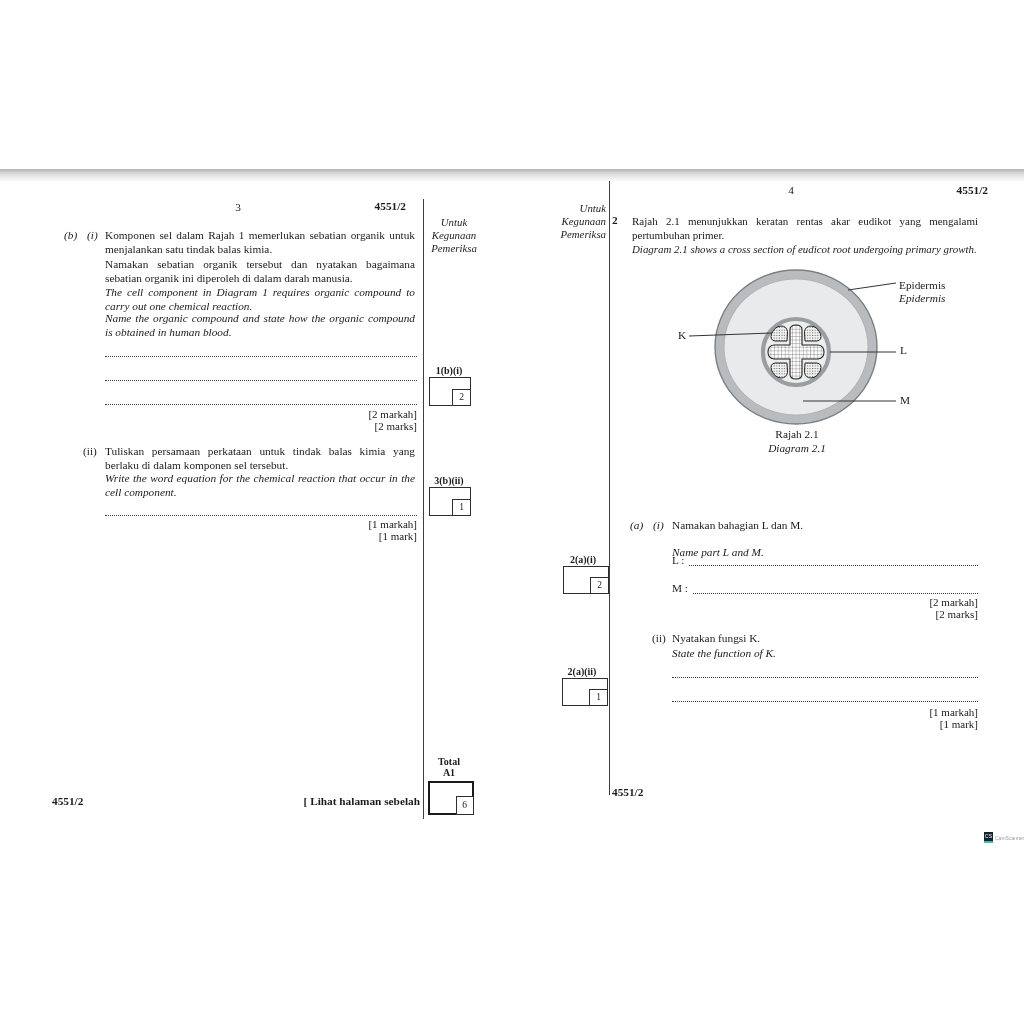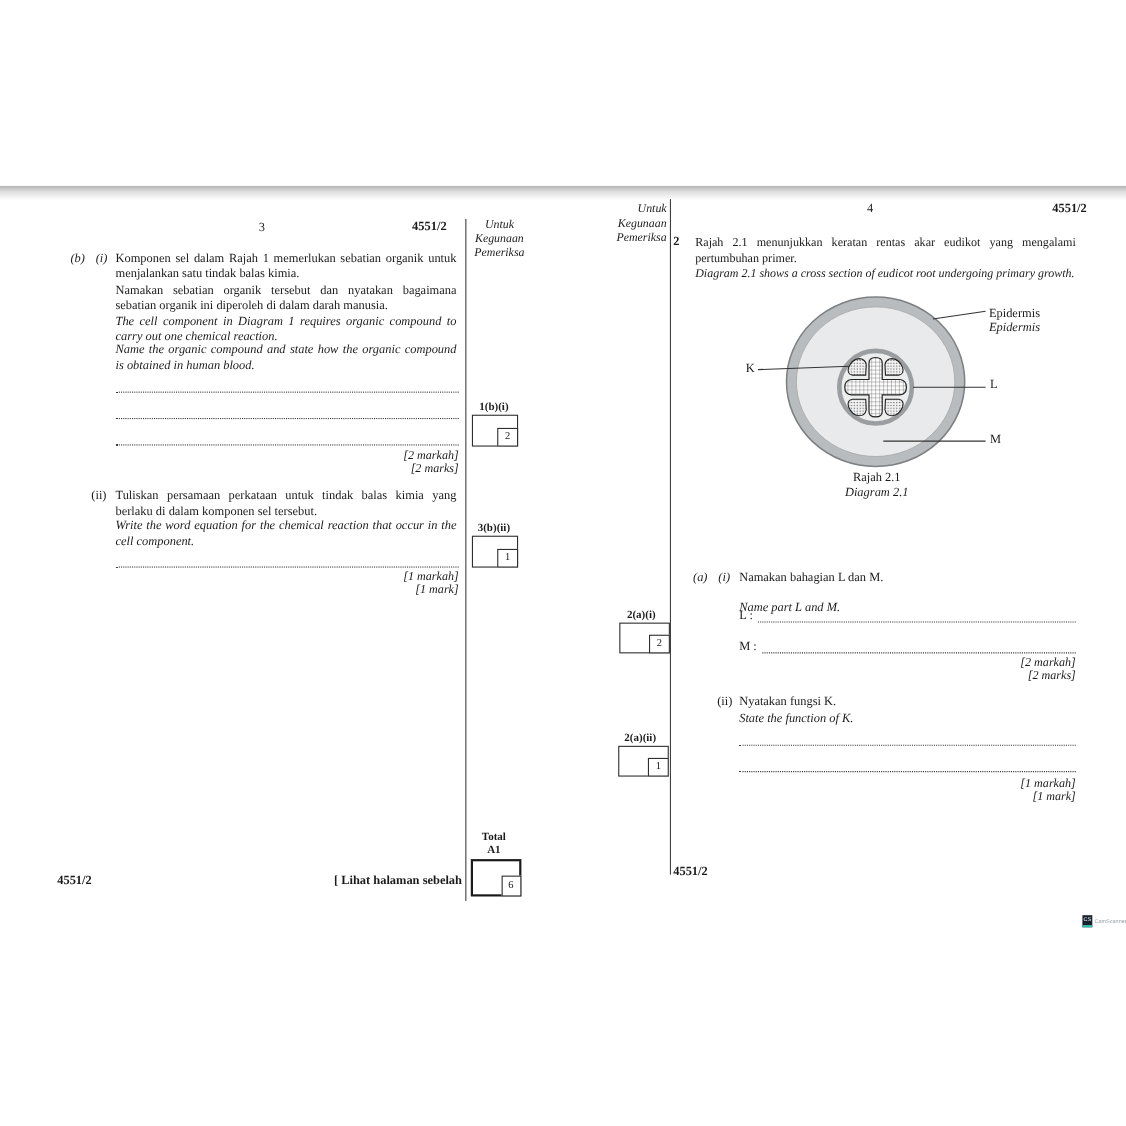--- a/index.html
+++ b/index.html
@@ -12,31 +12,31 @@
   .b{font-weight:bold;}
   .ctr{text-align:center;}
   .rt{text-align:right;}
   .nowrap{white-space:nowrap;}
   .vline{width:0;border-left:1.6px solid #3f3f3f;}
   .shadow-band{left:0;top:169px;width:1024px;height:13px;
                background:linear-gradient(180deg,#b4b4b4 0%,#dedede 40%,#ffffff 100%);}
   .dotline{border-bottom:1.6px dotted #3a3a3a;height:8px;}
   .ansline{display:flex;align-items:flex-end;font-size:11.3px;}
   .ansline .dots{flex:1;border-bottom:1.6px dotted #3a3a3a;margin-left:5px;height:12px;}
-  .marks{font-size:11px;line-height:12.5px;font-style:italic;text-align:right;}
+  .marks{font-size:11px;line-height:12.5px;text-align:right;}
   .mb-label{font-size:10px;font-weight:bold;text-align:center;line-height:11px;}
   .markbox{border:1.2px solid #2e2e2e;background:#fff;}
   .markbox .score{position:absolute;right:-1px;bottom:-1px;width:17px;height:15px;
                   border:1.2px solid #2e2e2e;background:#fff;font-size:9.5px;line-height:15px;
                   text-align:center;}
   .totalbox{border:2.2px solid #1a1a1a;background:#fff;}
   .totalbox .score{position:absolute;right:-1.5px;bottom:-1.5px;width:16px;height:17px;
                    border:1.4px solid #2e2e2e;background:#fff;font-size:9.5px;line-height:17px;
                    text-align:center;}
-  .examnote{font-size:10.8px;line-height:13px;font-style:italic;}
+  .examnote{font-size:10.8px;line-height:13px;font-style:italic;margin-top:18px;}
   .wm{display:flex;align-items:center;}
   .wm .sq{width:9px;height:9px;background:#18222f;border-bottom:2px solid #38c2ae;
           color:#fff;font-size:5px;line-height:8px;text-align:center;
           font-family:"Liberation Sans",sans-serif;}
   .wm .wm-label{font-size:5px;color:#9aa0a6;margin-left:2px;
           font-family:"Liberation Sans",sans-serif;}
 </style>
 </head>
 <body>
 

